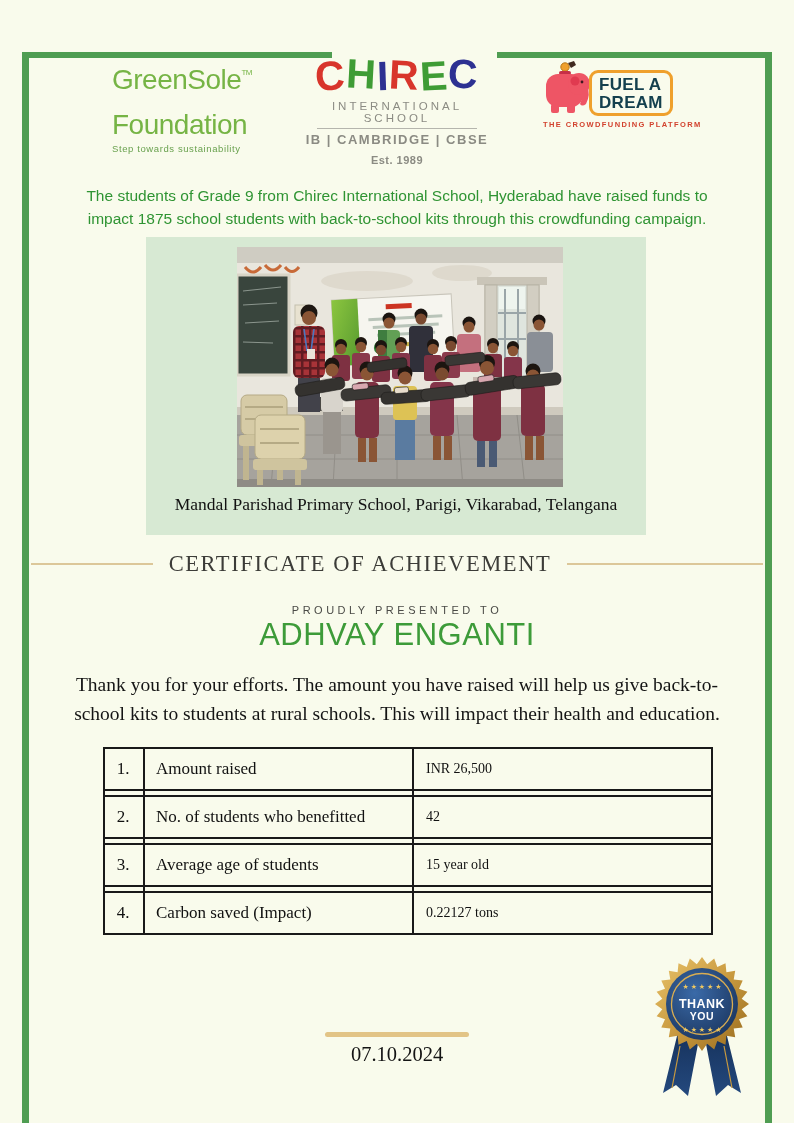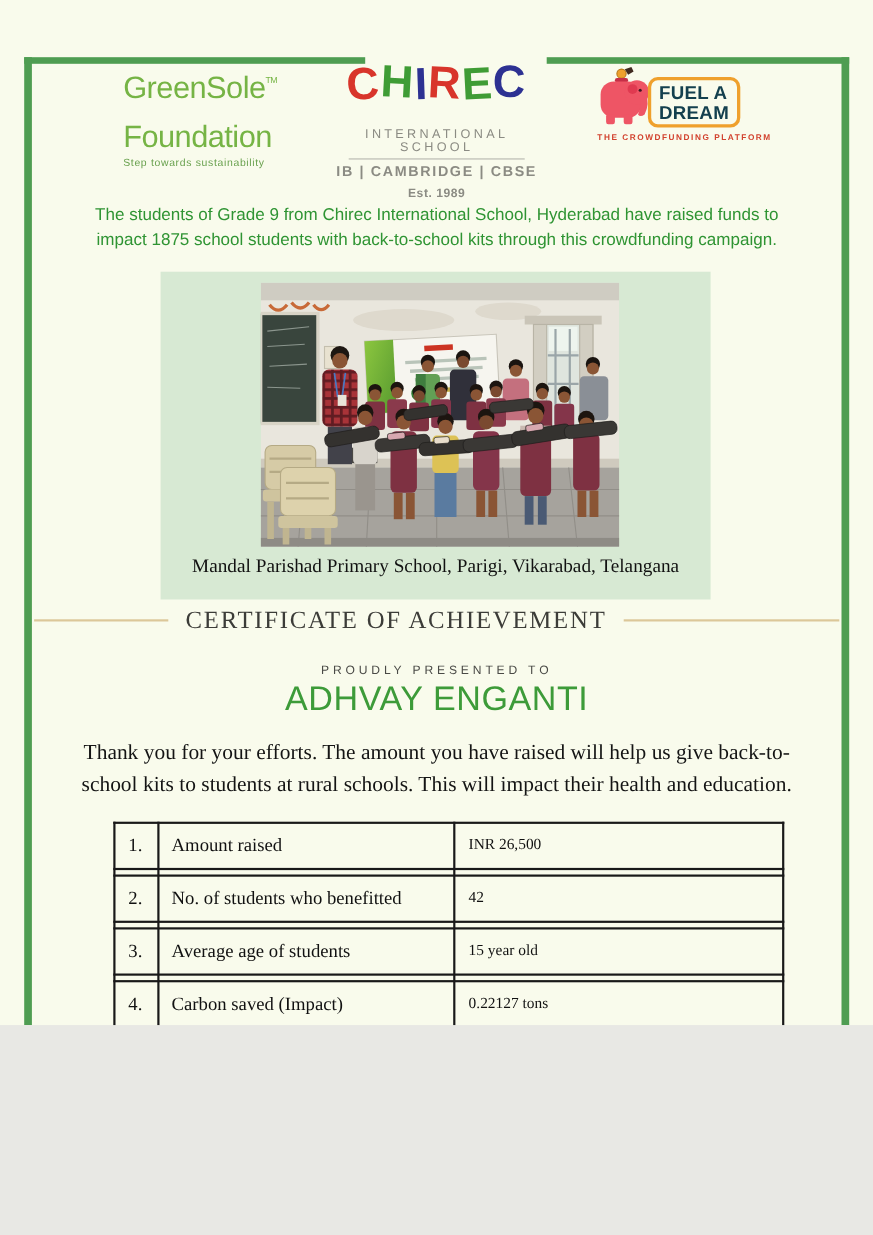--- a/index.html
+++ b/index.html
@@ -1,16 +1,16 @@
 <!DOCTYPE html>
 <html><head>
 <meta charset="utf-8">
 <style>
   html,body{margin:0;padding:0;background:#e8e8e4;}
-  .page{position:relative;width:794px;height:932px;margin:0 auto;background:#f9fbec;
+  .page{position:relative;width:794px;height:1123px;margin:0 auto;background:#f9fbec;
         font-family:"Liberation Sans","DejaVu Sans",sans-serif;overflow:hidden;}
   .serif{font-family:"Liberation Serif","DejaVu Serif",serif;}
 
   
   .frame{position:absolute;background:#4f9d52;}
   .frame.top-left{left:22px;top:52px;width:310px;height:6px;}
   .frame.top-right{left:497px;top:52px;width:275px;height:6px;}
   .frame.left{left:22px;top:52px;width:7px;bottom:0;}
   .frame.right{left:765px;top:52px;width:7px;bottom:0;}
 
@@ -23,37 +23,37 @@
 
   .logo-chirec{position:absolute;left:303px;top:56px;width:188px;text-align:center;}
   .chirec-word{font-size:41px;font-weight:bold;letter-spacing:1px;line-height:1;}
   .chirec-word span{display:inline-block;}
   .chirec-word span:nth-child(1){transform:rotate(-4deg);}
   .chirec-word span:nth-child(2){transform:rotate(3deg) translateY(-2px);}
   .chirec-word span:nth-child(3){transform:rotate(-2deg);}
   .chirec-word span:nth-child(4){transform:rotate(3deg) translateY(-1px);}
   .chirec-word span:nth-child(5){transform:rotate(-3deg);}
   .chirec-word span:nth-child(6){transform:rotate(2deg) translateY(-2px);}
-  .chirec-l2{font-size:11.5px;color:#8b8b83;letter-spacing:3px;margin-top:19px;}
+  .chirec-l2{font-size:11.5px;color:#8b8b83;letter-spacing:3px;margin-top:3px;}
   .chirec-rule{width:160px;height:1px;background:#b5b5ad;margin:4px auto 3px auto;}
   .chirec-l3{font-size:13px;font-weight:bold;color:#8b8b83;letter-spacing:1.5px;}
   .chirec-l4{font-size:11px;font-weight:bold;color:#8b8b83;margin-top:7px;letter-spacing:0.5px;}
 
   .logo-fad{position:absolute;left:543px;top:60px;width:150px;}
   .fad-row{display:flex;align-items:flex-end;}
   .fad-box{border:3.5px solid #efa02c;border-radius:9px;padding:3px 7px 2px 7px;margin-left:-6px;background:#f9fbec;}
   .fad-box div{font-size:17px;font-weight:bold;color:#14404e;line-height:1.02;letter-spacing:0.3px;}
   .fad-tag{font-size:7.5px;font-weight:bold;color:#d2422e;letter-spacing:1.4px;margin-top:4px;white-space:nowrap;}
 
   
   .intro{position:absolute;left:37px;top:184px;width:720px;text-align:center;
          color:#2f9433;font-weight:normal;font-size:15.5px;line-height:23px;}
 
   
-  .panel{position:absolute;left:146px;top:247px;width:500px;height:298px;background:#d7e9d3;}
+  .panel{position:absolute;left:146px;top:237px;width:500px;height:298px;background:#d7e9d3;}
   .photo{position:absolute;left:91px;top:10px;width:326px;height:240px;display:block;}
   .caption{position:absolute;left:0;top:257px;width:100%;text-align:center;
            font-size:17.5px;color:#111;}
 
   
   .title-row{position:absolute;left:0;top:551px;width:100%;display:flex;align-items:center;justify-content:center;text-align:center;}
   .title-rule{height:2px;background:#dcc799;}
   .title-rule.l{width:122px;margin-right:16px;}
   .title-rule.r{width:196px;margin-left:16px;}
   .cert-title{font-size:22.5px;font-weight:400;color:#3c3c38;letter-spacing:1.6px;}

